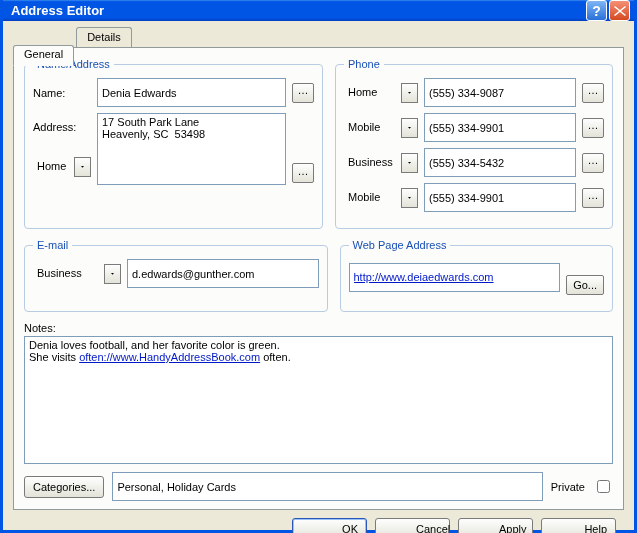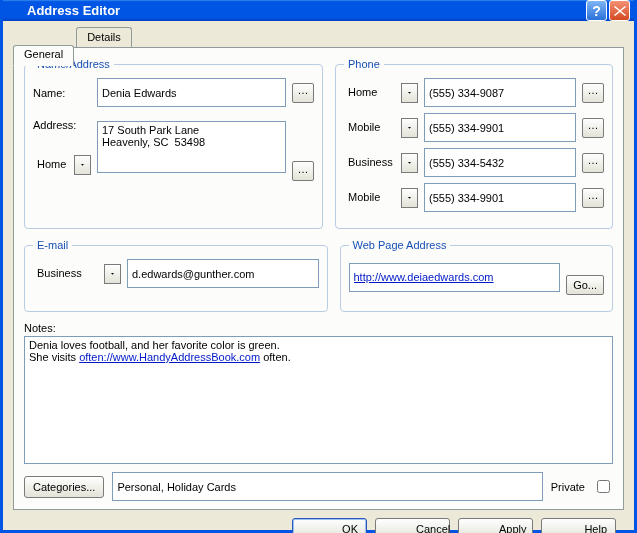--- a/index.html
+++ b/index.html
@@ -25,21 +25,21 @@
   .titlebar {
     height: 30px;
     background: linear-gradient(to bottom, #3c8cf0 0%, #0055e5 8%, #0055e5 85%, #003ebf 100%);
     color: #fff;
     display: flex;
     align-items: center;
     padding: 0 4px 0 8px;
     font-weight: bold;
     font-size: 13px;
   }
-  .titlebar .title { flex: 1; margin-left: 16px; }
+  .titlebar .title { flex: 1; }
   .titlebar-btn {
     width: 21px;
     height: 21px;
     margin-left: 2px;
     border: 1px solid #fff;
     border-radius: 3px;
     display: flex;
     align-items: center;
     justify-content: center;
     font-weight: bold;
@@ -211,21 +211,21 @@
               <div>Address:</div>
               <div class="sel-wrap noborder" style="width:58px;">
                 <div class="sel-label">Home</div>
                 <button class="sel-btn">
                   <svg viewBox="0 0 8 6">
                       <path d="M0 0 L8 0 L4 5 Z" fill="#000"></path>
                     </svg>
                 </button>
               </div>
             </div>
-            <textarea class="text flex1" rows="4" style="height: 52px;">17 South Park Lane
+            <textarea class="text flex1" rows="4" style="height: 72px;">17 South Park Lane
 Heavenly, SC  53498</textarea>
             <div style="display:flex;flex-direction:column;justify-content:flex-end;height:68px;">
               <button class="sq-btn"></button>
             </div>
           </div>
         </fieldset>
 
         <fieldset class="group phone-box">
           <legend>Phone</legend>
 

